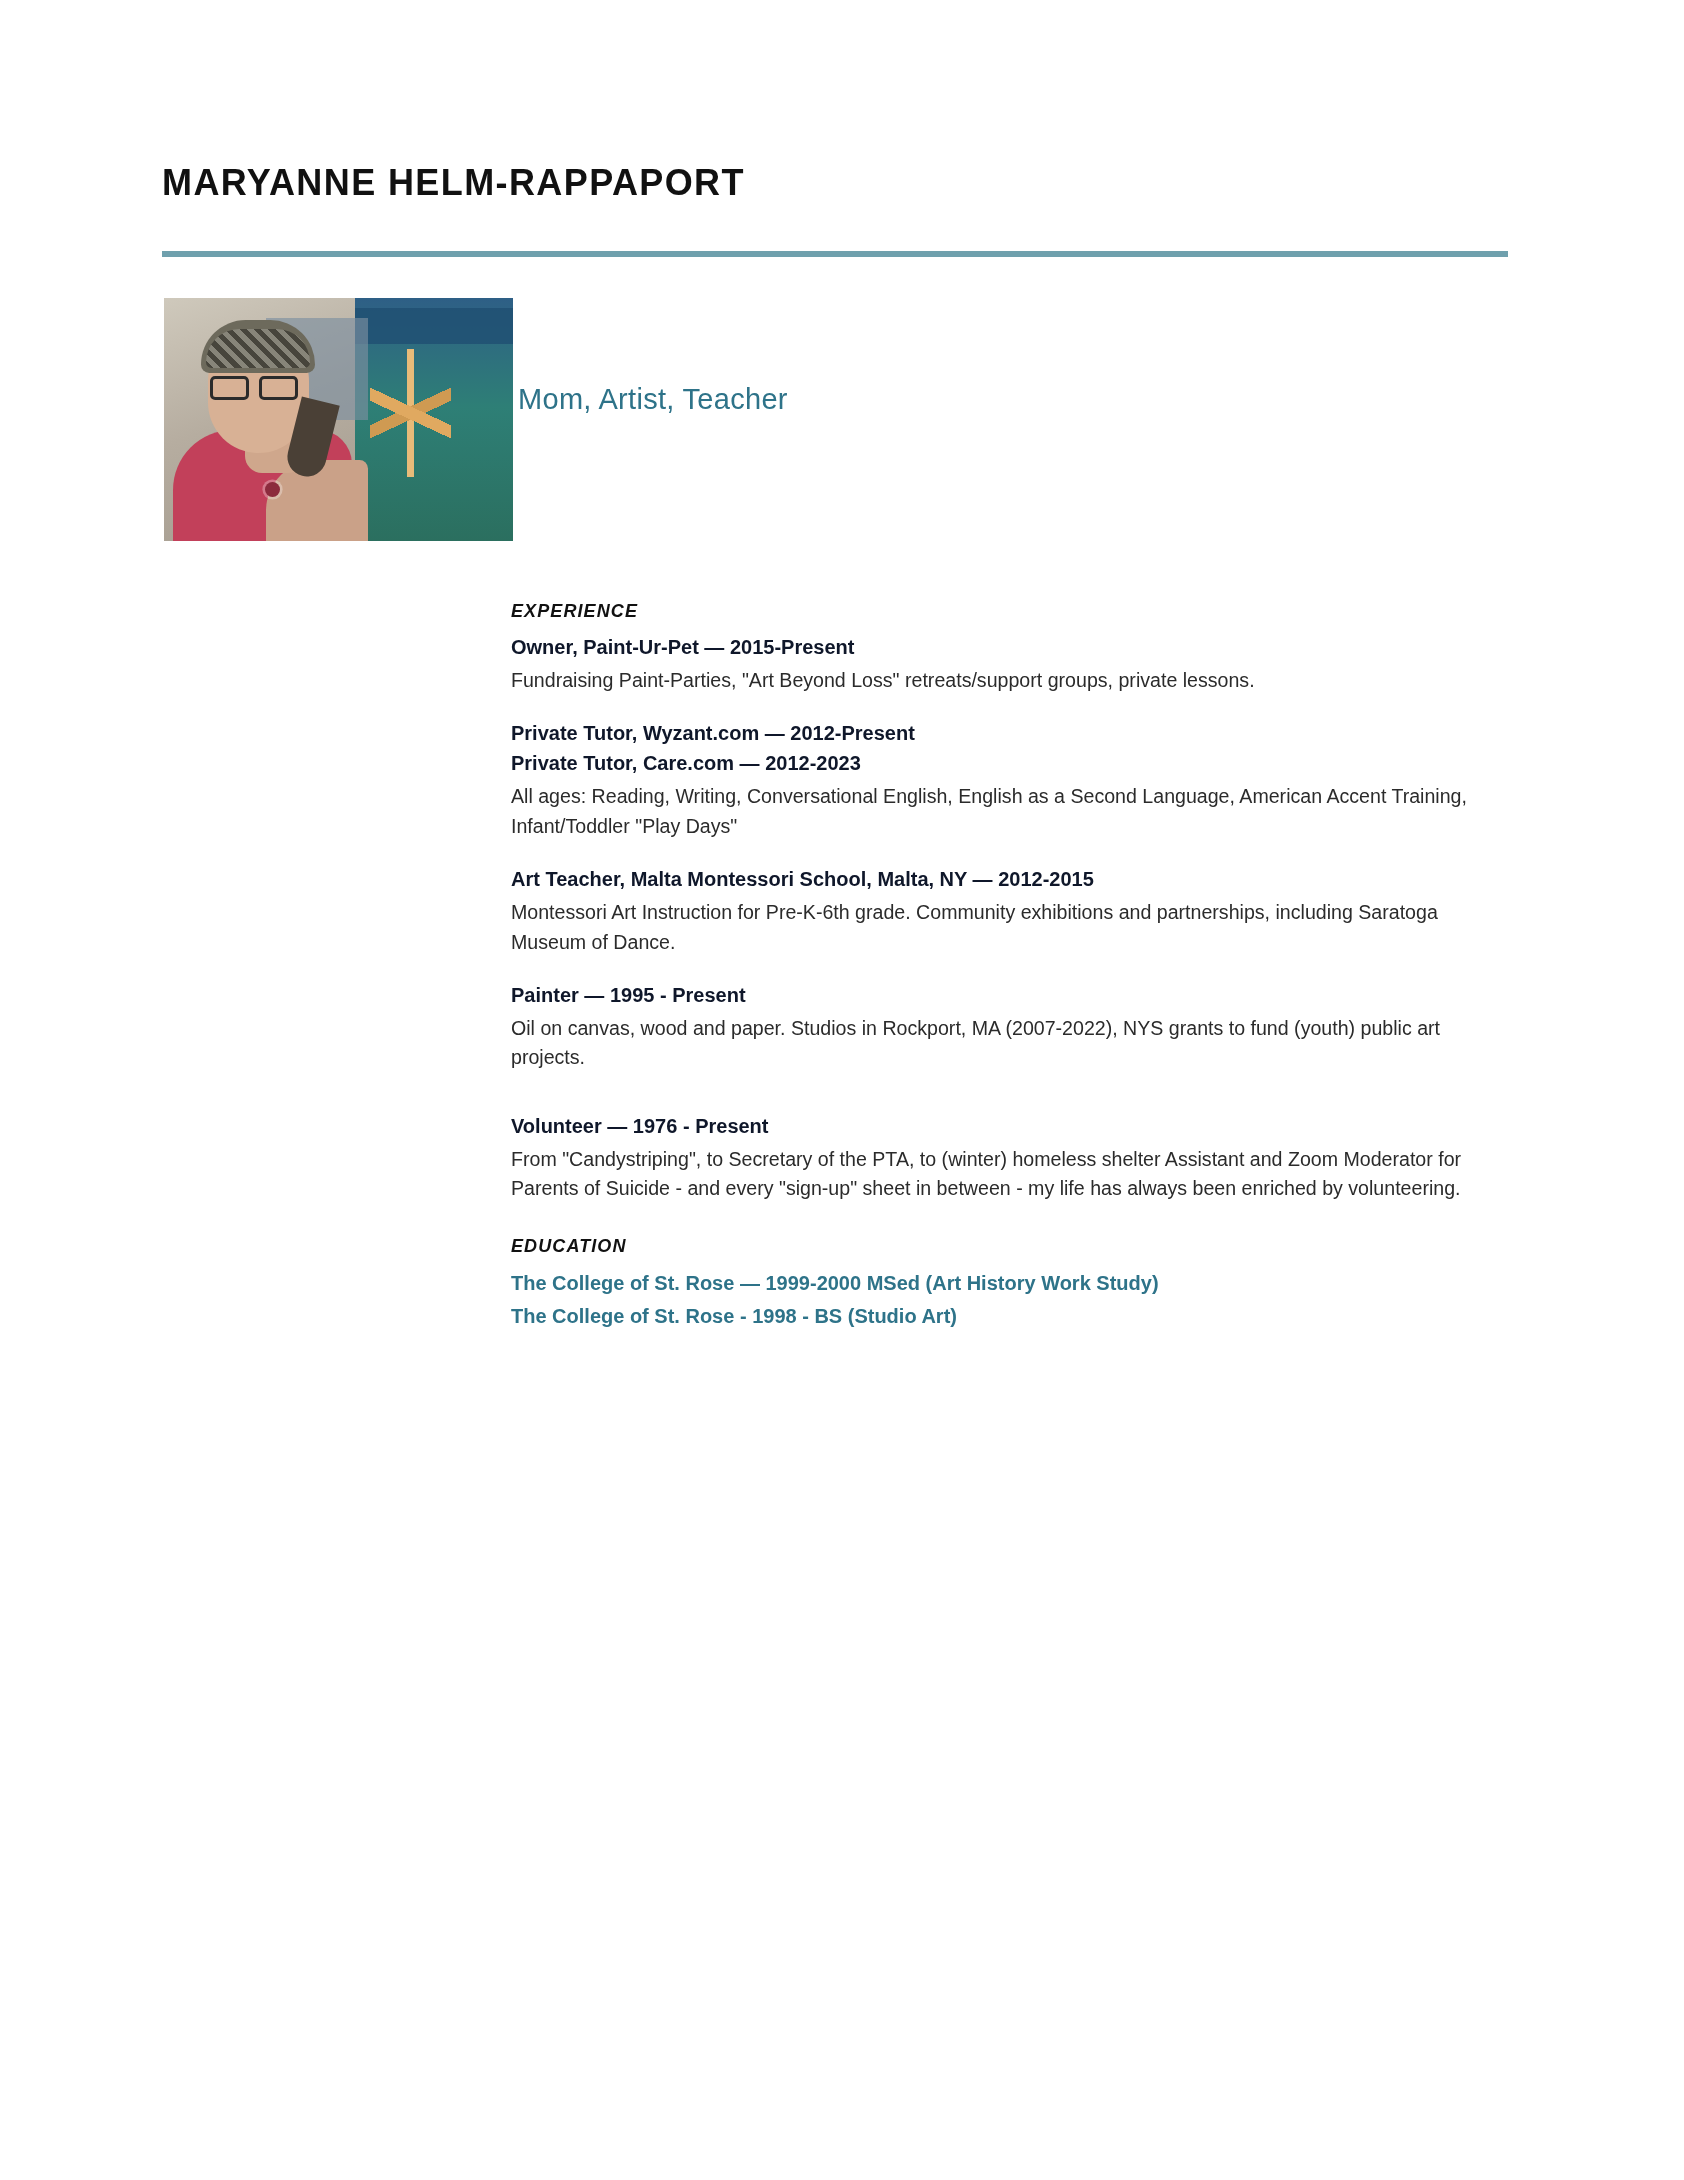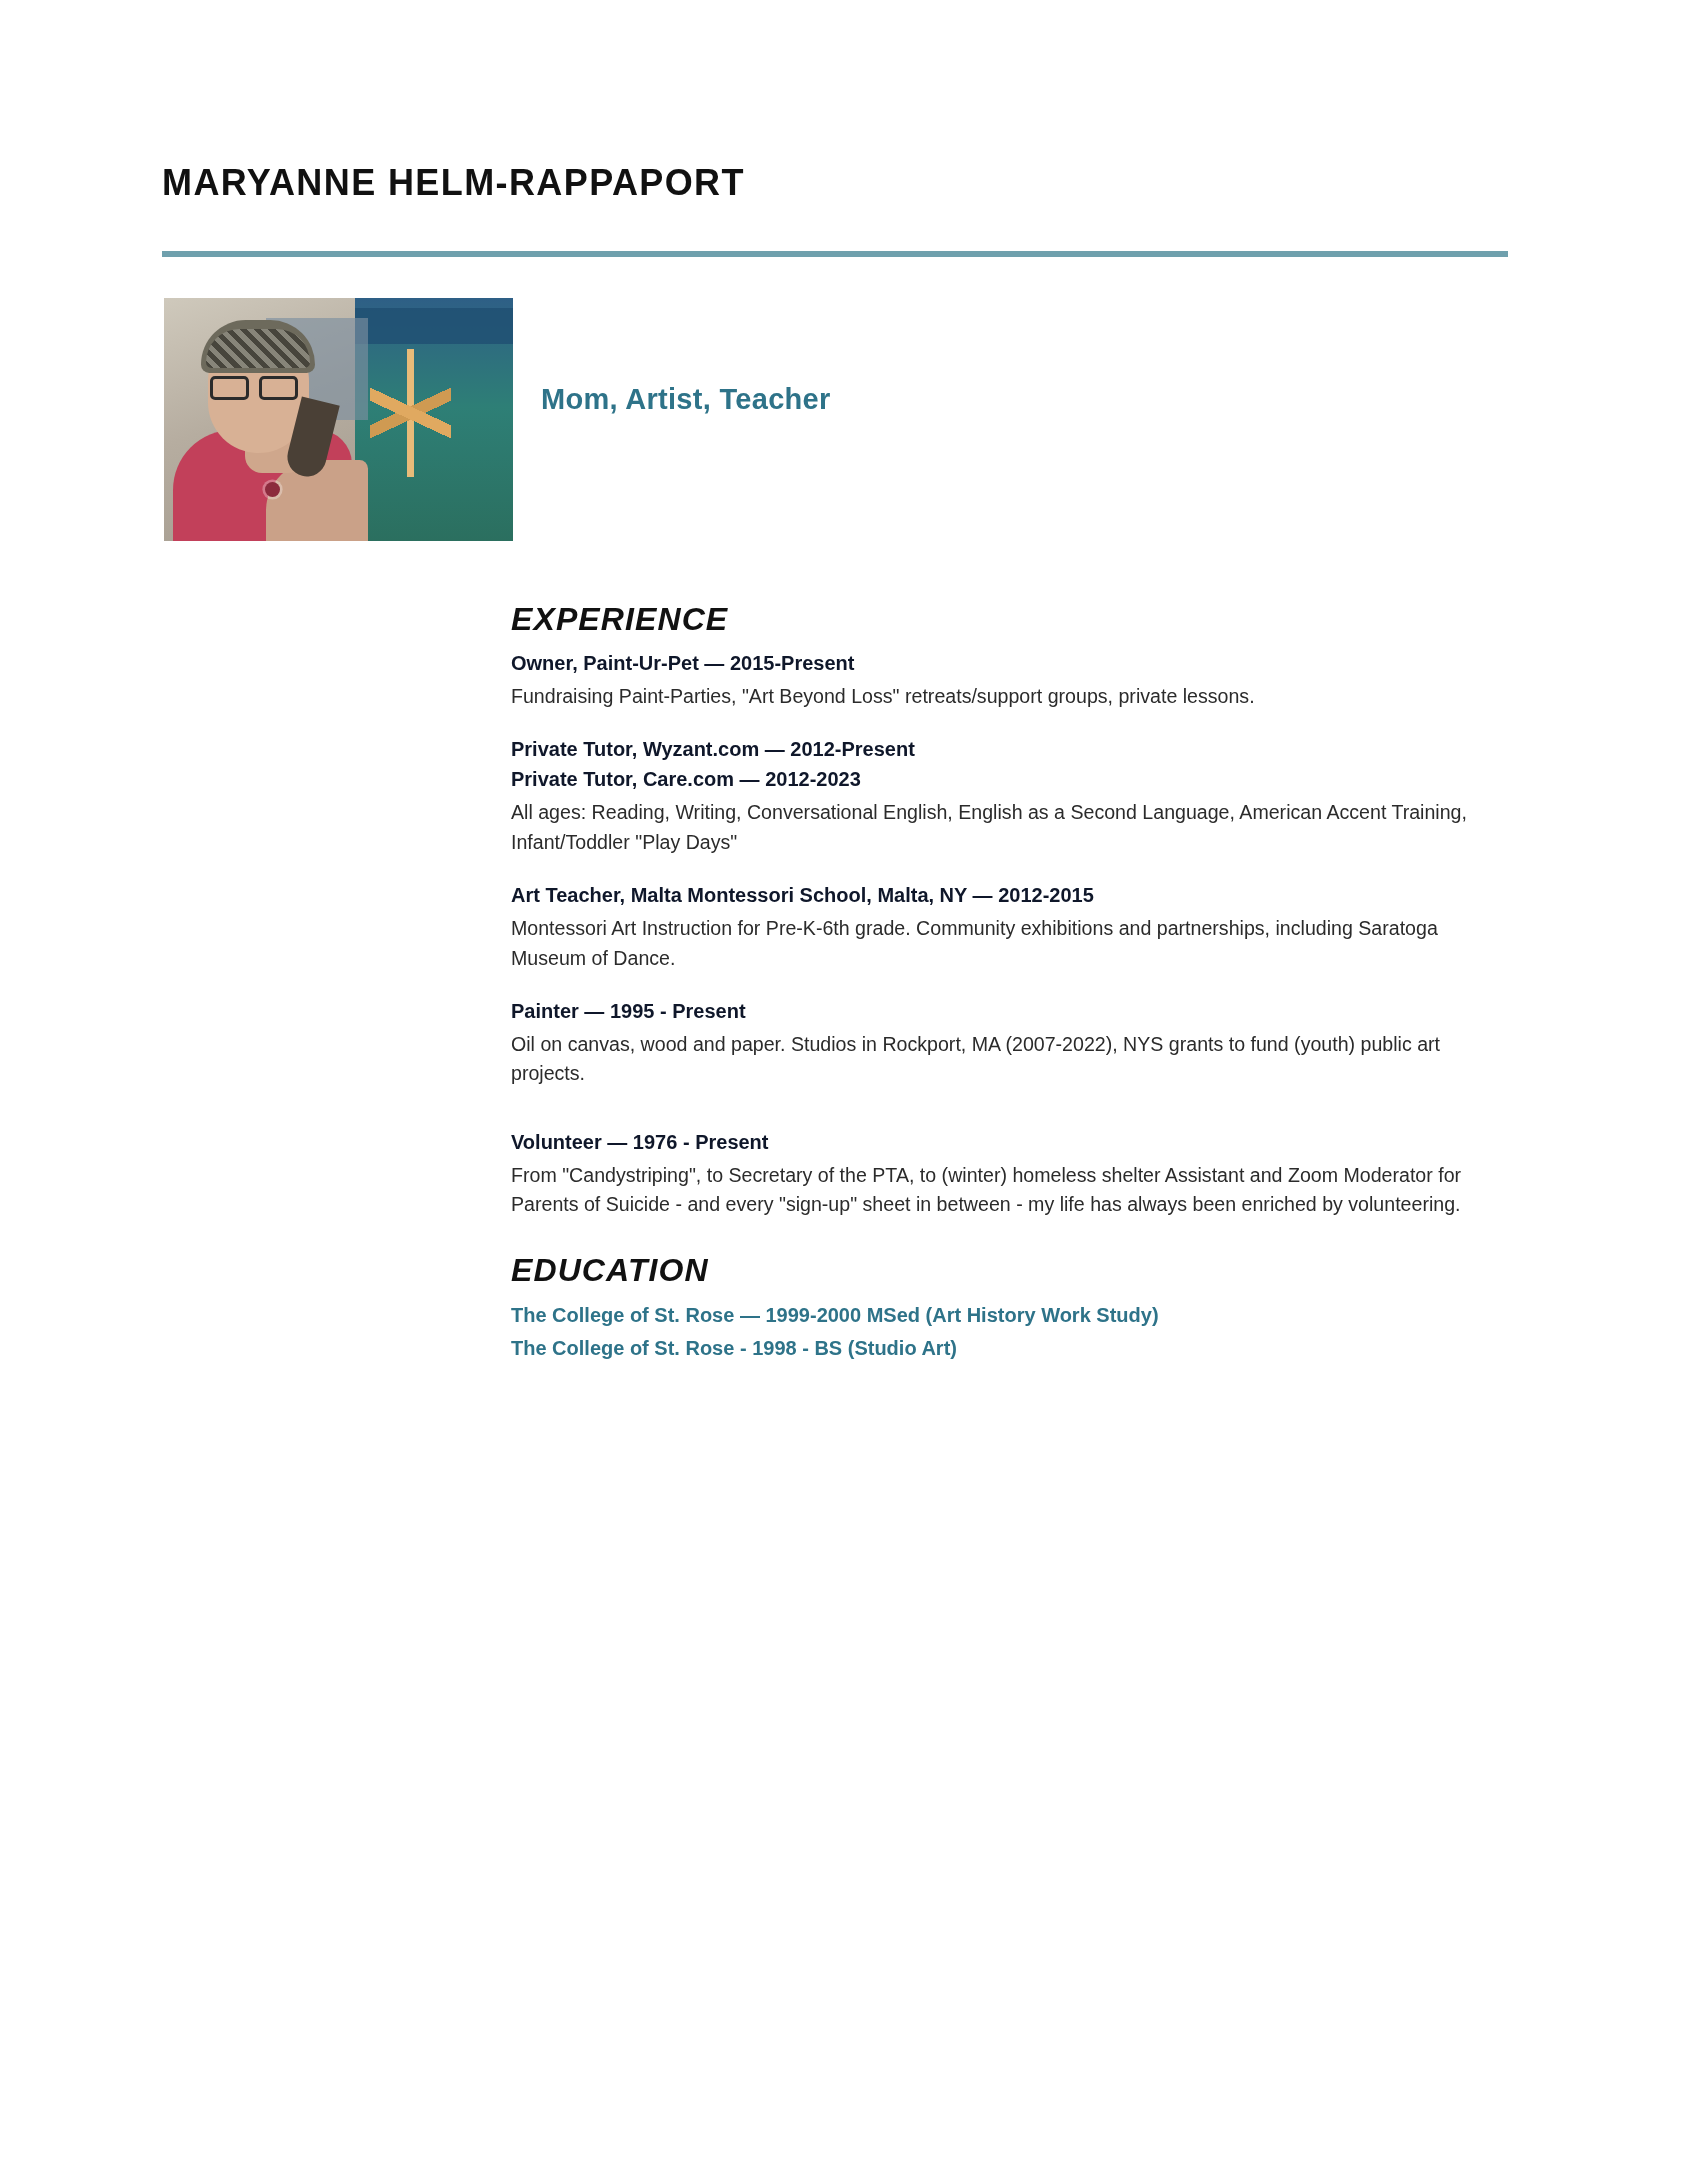--- a/index.html
+++ b/index.html
@@ -161,36 +161,36 @@
     position: absolute;
     left: 101px; bottom: 44px;
     width: 15.3px; height: 15.3px;
     border-radius: 50%;
     background: #8c2b3d;
     box-shadow: 0 0 0 2.6px rgba(255,255,255,.3);
   }
   
   .tagline {
     position: absolute;
-    left: 541px;
+    left: 518px;
     top: 383px;
     font-size: 29px;
-    font-weight: bold;
+    font-weight: normal;
     color: #2e7389;
     letter-spacing: 0.3px;
   }
   
   .content {
     position: absolute;
     left: 511px;
     top: 601px;
     width: 988px;
   }
   .section-title {
-    font-size: 32px;
+    font-size: 18px;
     font-weight: bold;
     font-style: italic;
     letter-spacing: 1.1px;
     color: #111;
     margin: 0 0 12px 0;
   }
   .section-title.education {
     margin-top: 32px;
   }
   .job {

